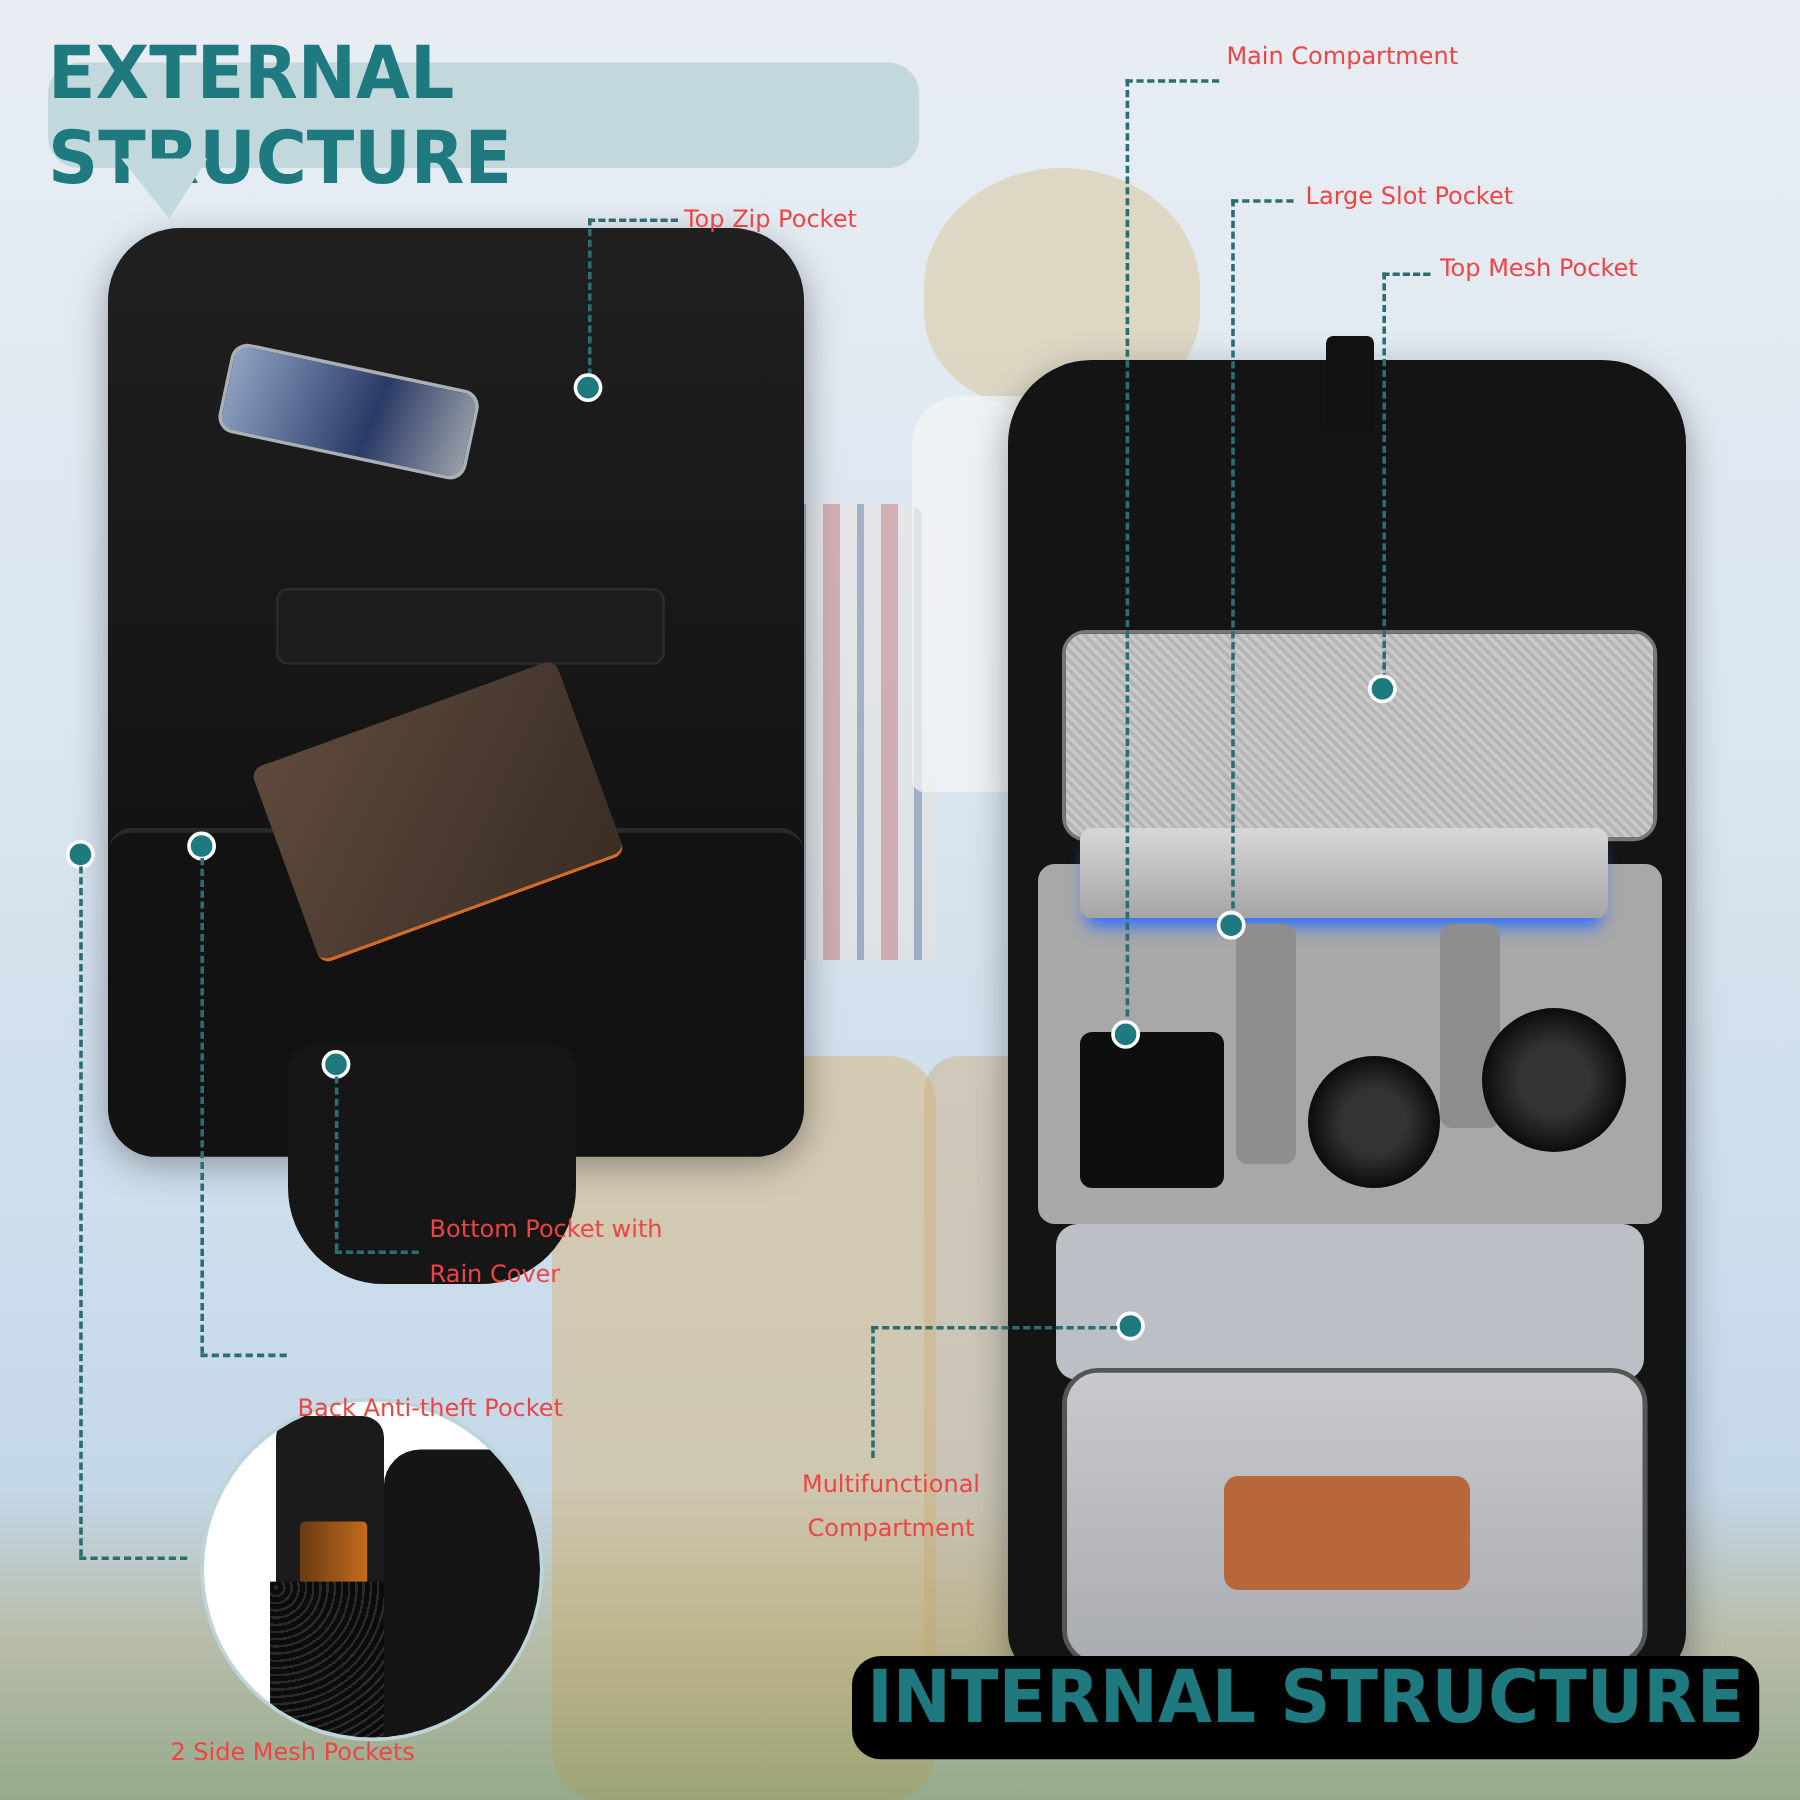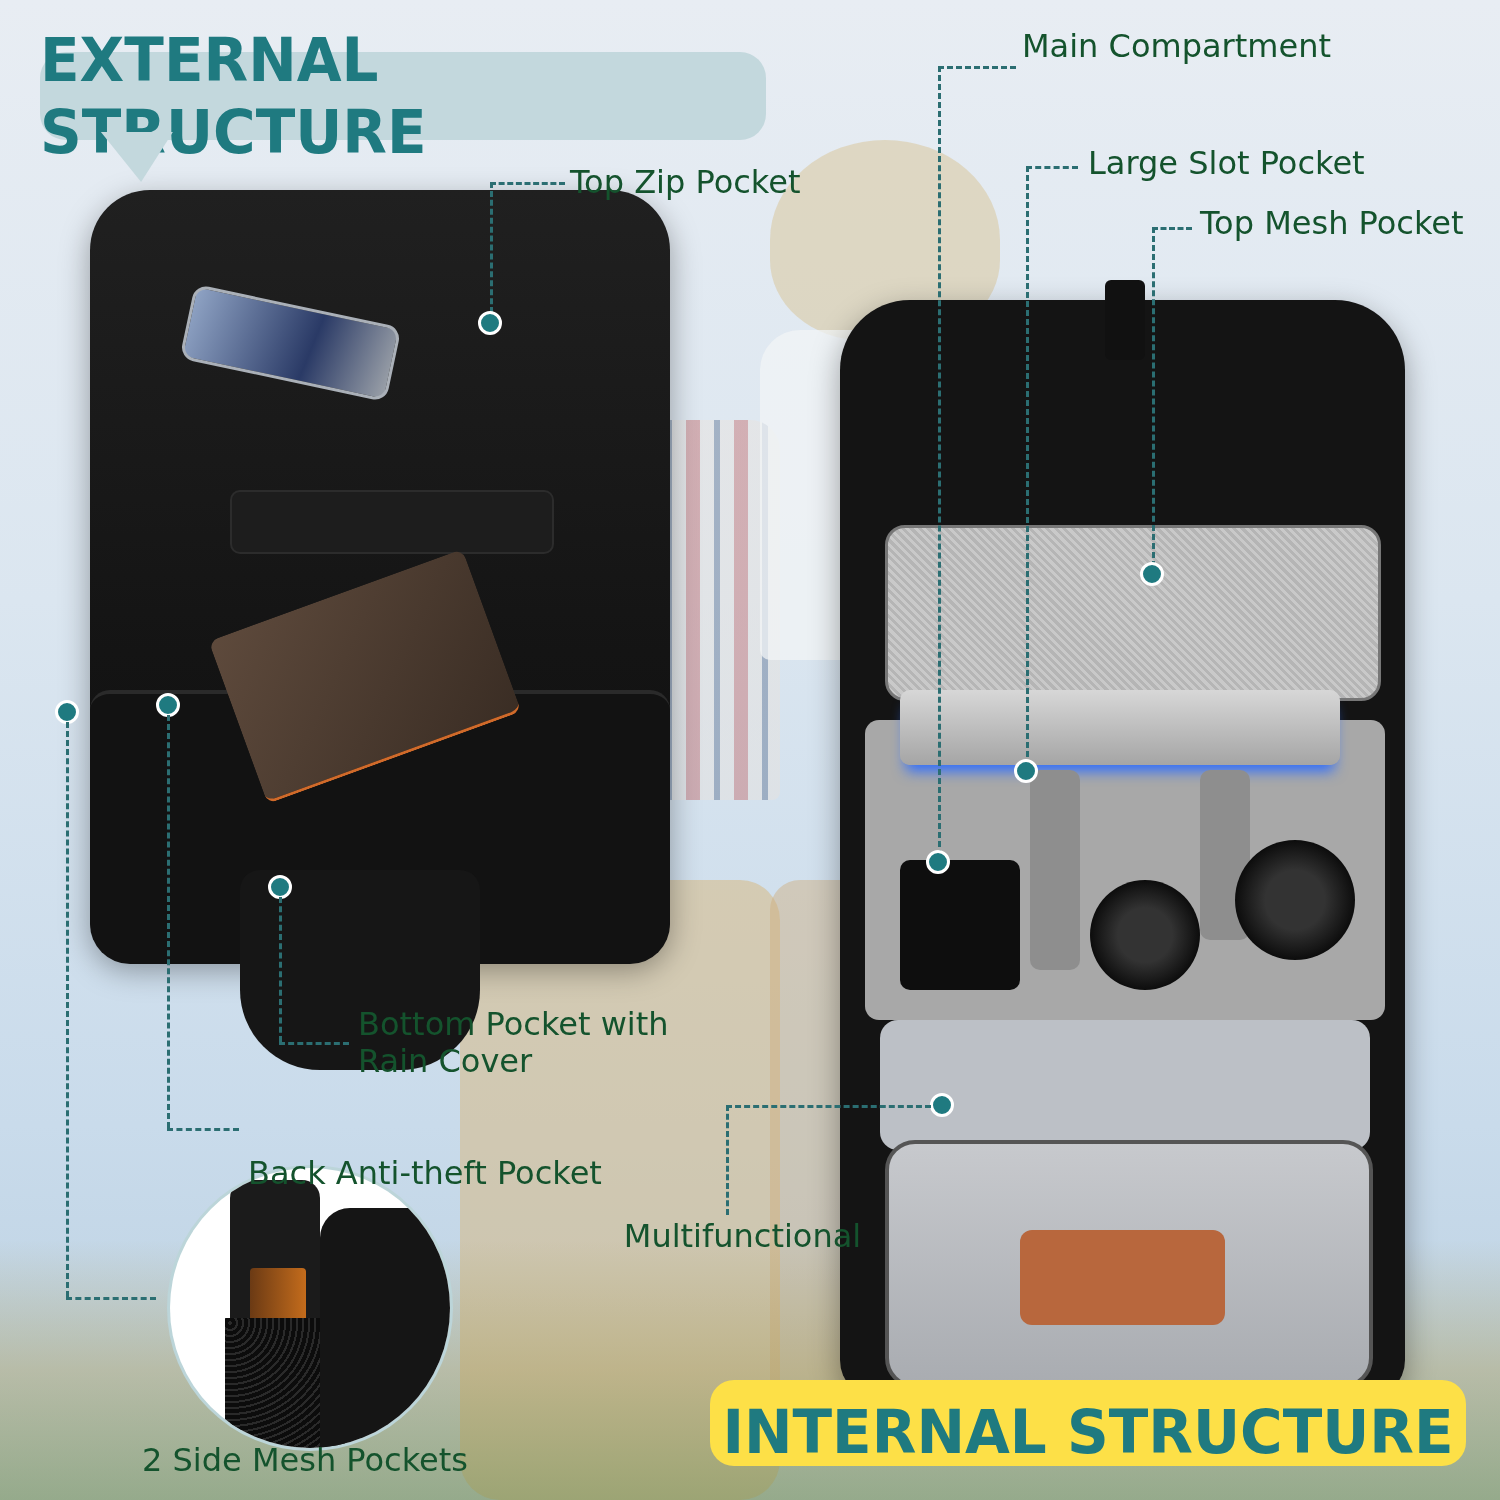--- a/index.html
+++ b/index.html
@@ -41,25 +41,25 @@
   
   .inset { position:absolute; left:170px; top:1168px; width:280px; height:280px; border-radius:50%; background:#ffffff; overflow:hidden; box-shadow:0 0 0 3px #bcd5d9; }
   .inset .bottle { position:absolute; left:60px; top:12px; width:90px; height:250px; background:#1b1b1b; border-radius:18px 18px 4px 4px; }
   .inset .bar { position:absolute; left:80px; top:100px; width:56px; height:70px; background:linear-gradient(90deg,#6b3a14,#c46c1c); border-radius:4px; }
   .inset .mesh { position:absolute; left:55px; top:150px; width:120px; height:140px; background:repeating-radial-gradient(circle at 5px 5px,#2a2a2a 0 2px,#0c0c0c 2px 6px); }
   .inset .body { position:absolute; left:150px; top:40px; width:140px; height:250px; background:#151515; border-radius:30px 0 0 0; }
 
   
   .heading-ext { position:absolute; left:40px; top:52px; width:726px; height:88px; background:#c3d8dd; border-radius:26px; display:flex; align-items:center; justify-content:center; }
   .heading-ext::after { content:""; position:absolute; left:70px; top:80px; width:0; height:0; border-left:22px solid transparent; border-right:50px solid transparent; border-top:50px solid #c3d8dd; transform:skewX(20deg); }
-  .heading-int { position:absolute; left:710px; top:1380px; width:756px; height:86px; background:#fde047; border-radius:24px; display:flex; align-items:flex-end; justify-content:center; }
+  .heading-int { position:absolute; left:710px; top:1380px; width:756px; height:86px; background:#000000; border-radius:24px; display:flex; align-items:flex-start; justify-content:center; }
   .heading-text { font-family:"DejaVu Sans", sans-serif; font-weight:bold; color:#1f7a80; font-size:58px; letter-spacing:0px; transform:scaleY(1.05); }
 
   
-  .label { position:absolute; font-family:"DejaVu Sans", sans-serif; color:#14532d; font-size:32px; line-height:37px; white-space:nowrap; }
+  .label { position:absolute; font-family:"DejaVu Sans", sans-serif; color:#ef4444; font-size:20px; line-height:37px; white-space:nowrap; }
   .label.center { text-align:center; }
 
   
   .hline { position:absolute; height:0; border-top:3px dashed #2b6e72; }
   .vline { position:absolute; width:0; border-left:3px dashed #2b6e72; }
   .dot { position:absolute; width:18px; height:18px; border-radius:50%; background:#1f7a80; border:3px solid #ffffff; transform:translate(-50%,-50%); }
 </style>
 </head>
 <body>
 
@@ -147,13 +147,14 @@
 <div class="hline" style="left:1152px; top:227px; width:40px;"></div>
 <div class="vline" style="left:1152px; top:227px; height:340px;"></div>
 <div class="dot" style="left:1152px; top:574px;"></div>
 <div class="label" style="left:1200px; top:205px;">Top Mesh Pocket</div>
 
 <div class="dot" style="left:942px; top:1105px;"></div>
 <div class="hline" style="left:726px; top:1105px; width:205px;"></div>
 <div class="vline" style="left:726px; top:1105px; height:110px;"></div>
 <div class="label center" style="left:620px; top:1218px; width:245px;">
   <div>Multifunctional</div>
+  <div>Compartment</div>
 </div>
 
 </body></html>

